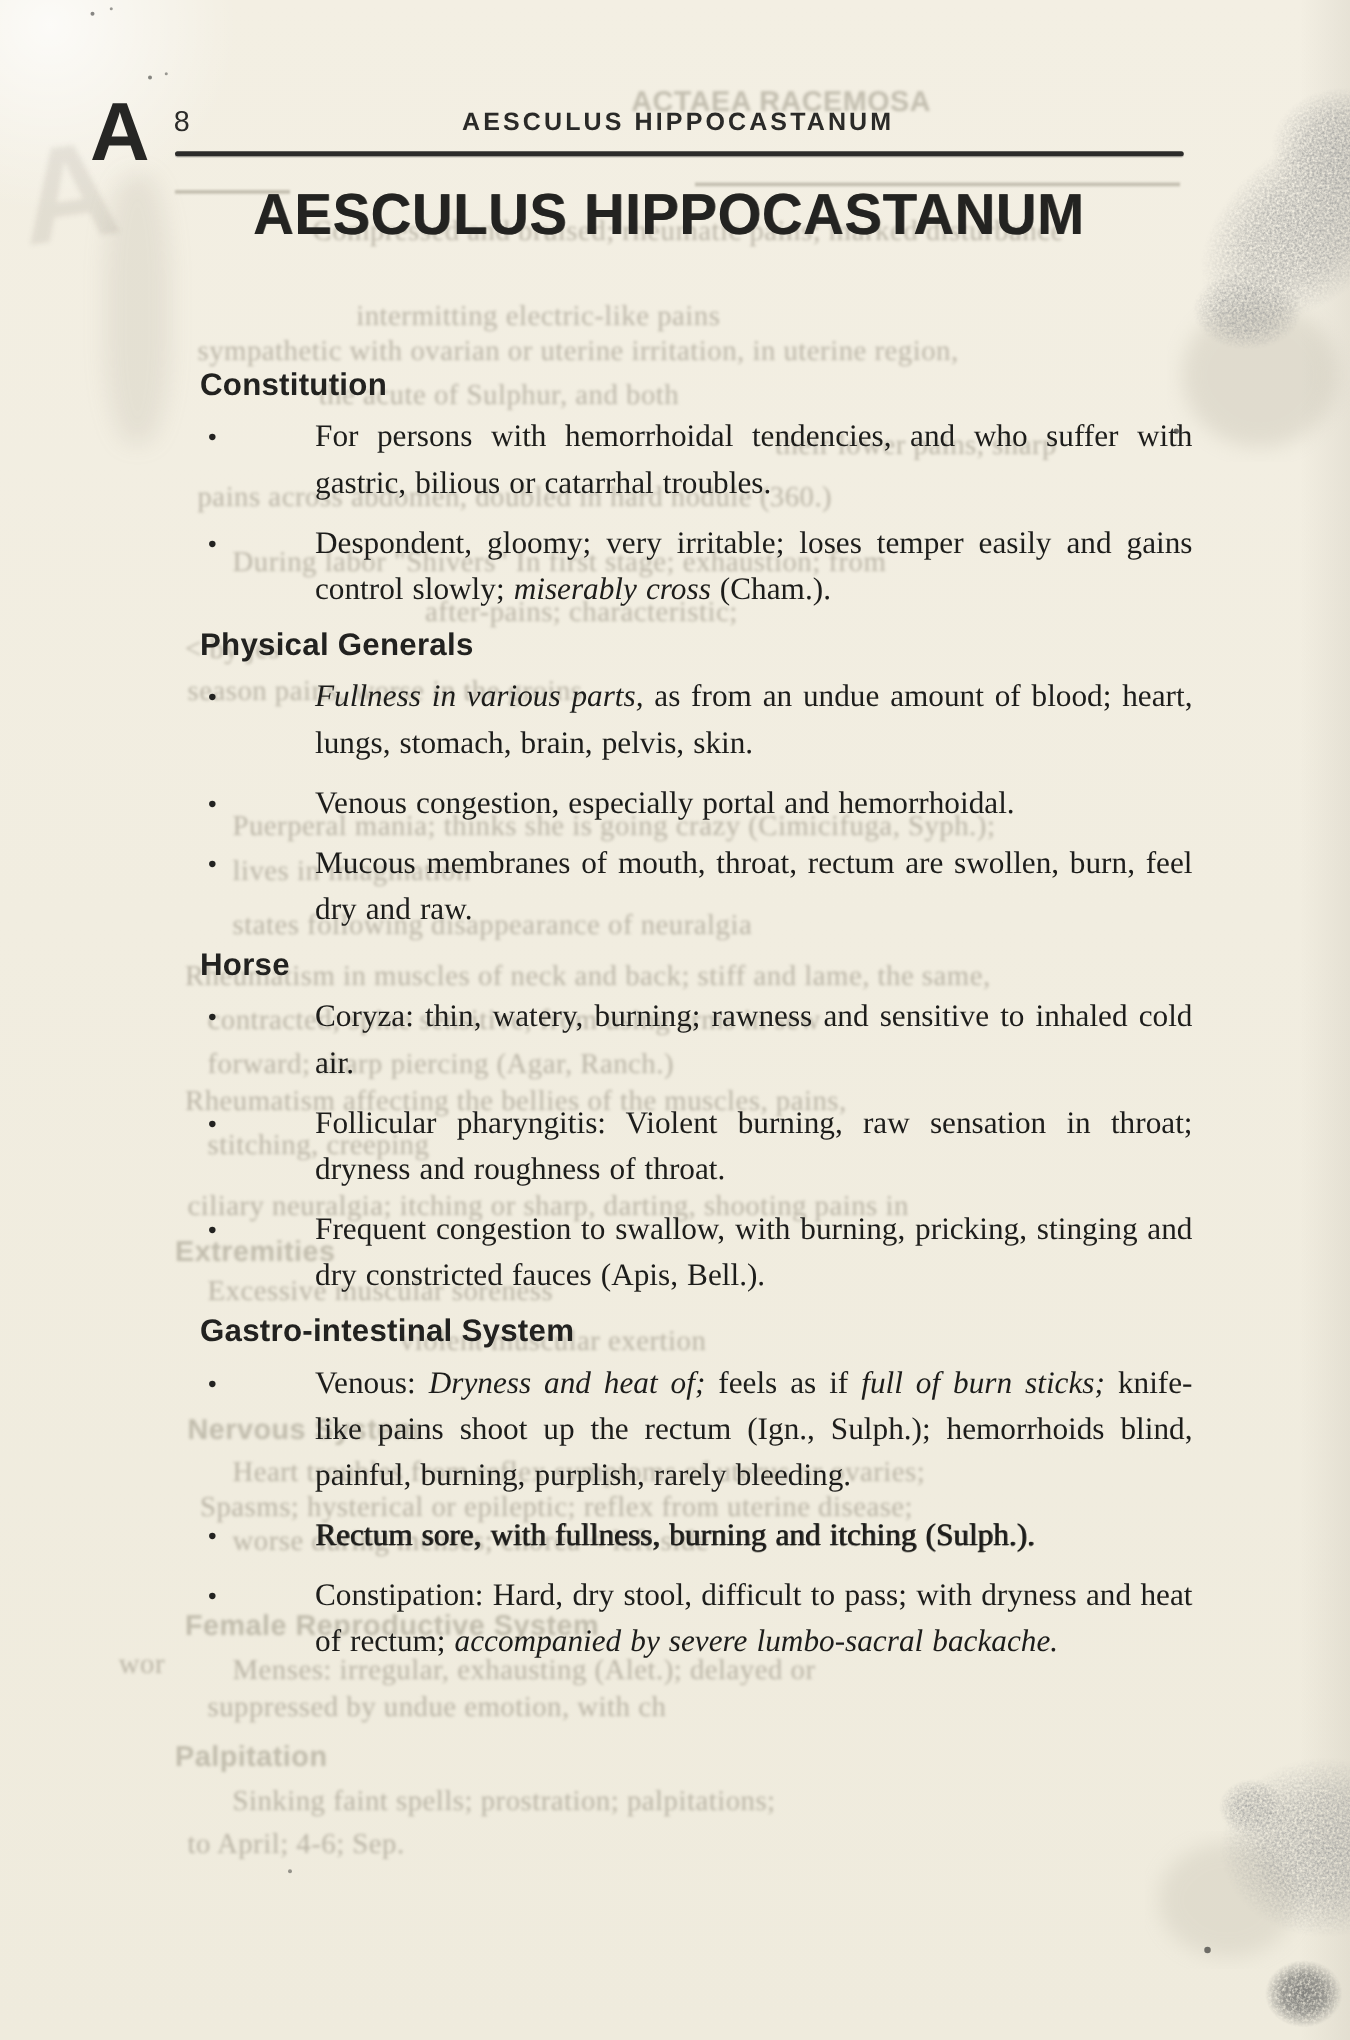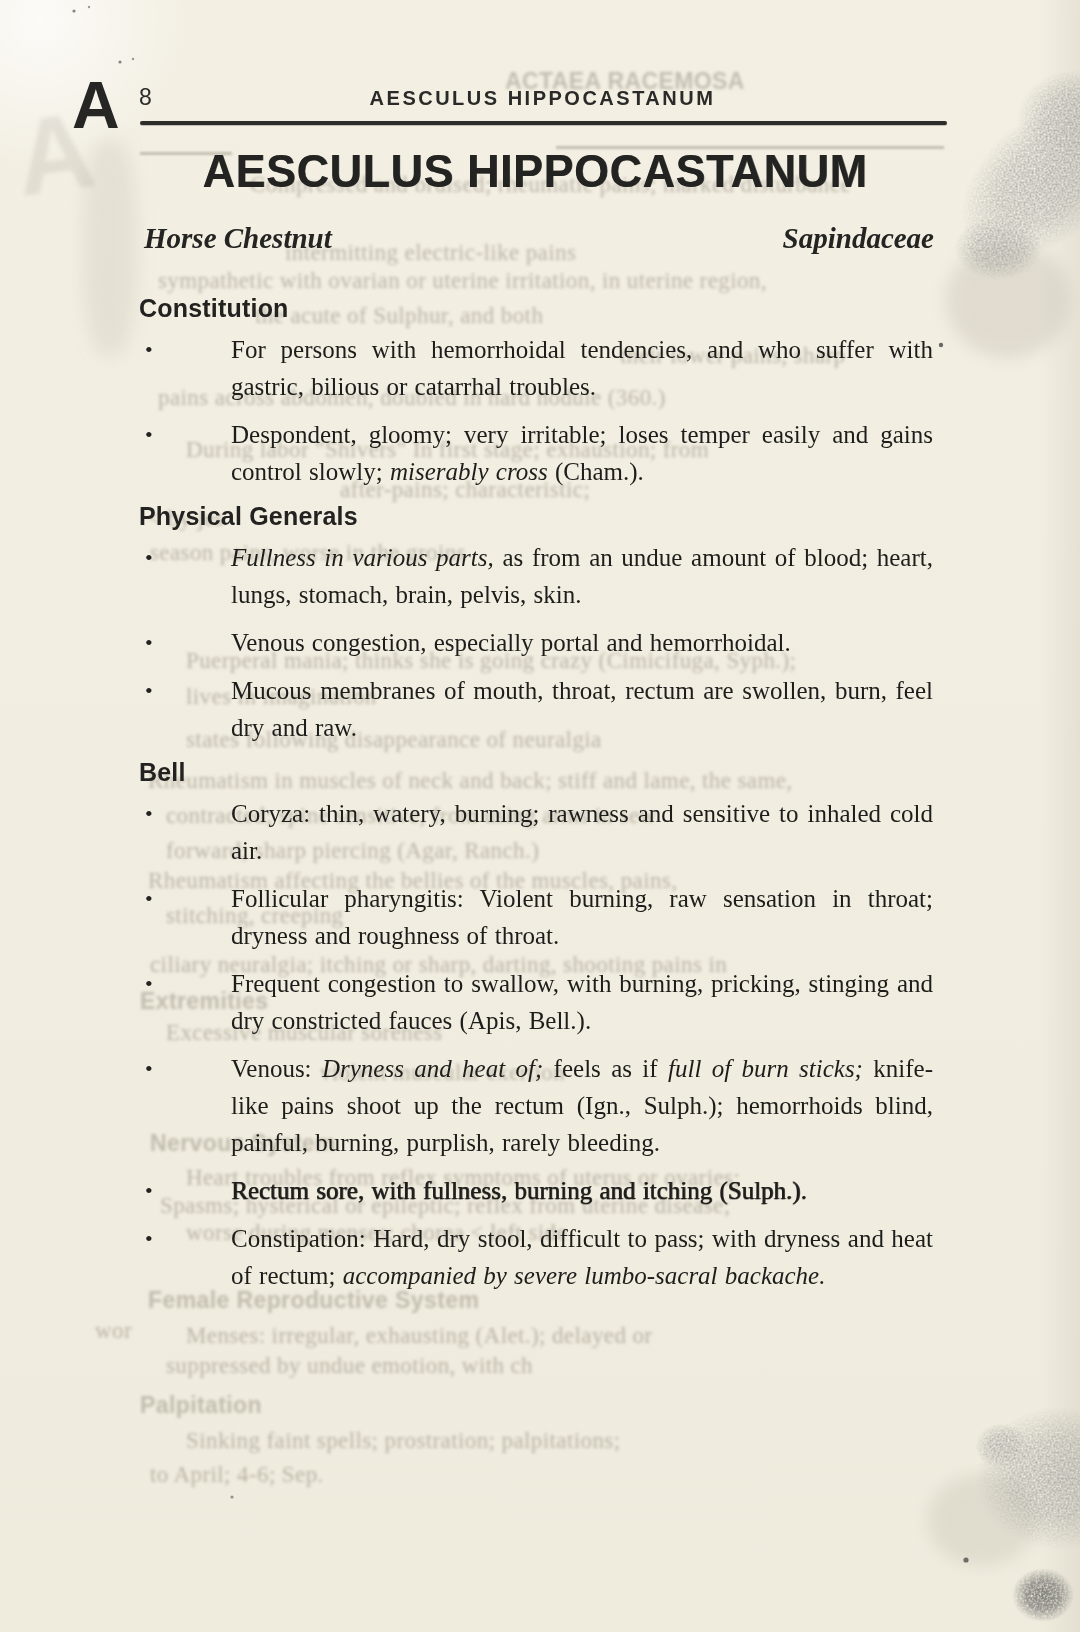--- a/index.html
+++ b/index.html
@@ -51,21 +51,21 @@
     letter-spacing:0.5px;color:#232321;
     transform:scaleY(1.03);
     text-shadow:0.6px 0 0 rgba(35,35,33,0.7);
   }
   .subtitle-row{
     position:absolute;left:144px;right:146px;top:222px;
     display:flex;justify-content:space-between;align-items:baseline;
     font-style:italic;font-weight:700;font-size:29px;color:#242422;
   }
   
-  .content{position:absolute;left:139px;top:282px;width:794px;}
+  .content{position:absolute;left:160px;top:282px;width:794px;}
   .sec{margin:0 0 2px 0;}
   .sec-heading{
     margin:12px 0 9px 0;
     font-family:"Liberation Sans",sans-serif;font-weight:bold;font-size:25px;line-height:28px;
     color:#222220;letter-spacing:0.2px;
   }
   .item{display:flex;margin:0 0 11px 0;}
   .bullet{flex:0 0 52px;font-size:22px;line-height:37px;color:#232321;padding-left:6px;box-sizing:border-box;}
   .item-text{
     flex:1;font-size:25px;line-height:37px;text-align:justify;color:#1d1d1b;
@@ -137,24 +137,20 @@
   <div class="tab-ghost">A</div>
   <div class="left-streak"></div>
 
   <div class="tab-letter">A</div>
   <div class="page-number">8</div>
   <div class="running-header">AESCULUS HIPPOCASTANUM</div>
   <div class="header-rule"></div>
 
   <h1 class="page-title">AESCULUS HIPPOCASTANUM</h1>
 
-  <div class="subtitle-row">
-    <span class="common-name">Horse Chestnut</span>
-    <span class="family-name">Sapindaceae</span>
-  </div>
 
   <main class="content">
       <section class="sec">
     <h2 class="sec-heading">Constitution</h2>
     <div class="sec-items">
           <div class="item">
     <span class="bullet">•</span>
     <div class="item-text"><span>For persons with hemorrhoidal tendencies, and who suffer with gastric, bilious or catarrhal troubles.</span></div>
   </div>
         </div>
@@ -178,41 +174,42 @@
     <span class="bullet">•</span>
     <div class="item-text"><span>Venous congestion, especially portal and hemorrhoidal.</span></div>
   </div>
           <div class="item">
     <span class="bullet">•</span>
     <div class="item-text"><span>Mucous membranes of mouth, throat, rectum are swollen, burn, feel dry and raw.</span></div>
   </div>
         </div>
   </section>
       <section class="sec">
-    <h2 class="sec-heading">Bell</h2>
+    <h2 class="sec-heading">Horse</h2>
     <div class="sec-items">
           <div class="item">
     <span class="bullet">•</span>
     <div class="item-text"><span>Coryza: thin, watery, burning; rawness and sensitive to inhaled cold air.</span></div>
   </div>
         </div>
   </section>
       <section class="sec">
     <div class="sec-items">
           <div class="item">
     <span class="bullet">•</span>
     <div class="item-text"><span>Follicular pharyngitis: Violent burning, raw sensation in throat; dryness and roughness of throat.</span></div>
   </div>
           <div class="item">
     <span class="bullet">•</span>
     <div class="item-text"><span>Frequent congestion to swallow, with burning, pricking, stinging and dry constricted fauces (Apis, Bell.).</span></div>
   </div>
         </div>
   </section>
       <section class="sec">
+    <h2 class="sec-heading">Gastro-intestinal System</h2>
     <div class="sec-items">
           <div class="item">
     <span class="bullet">•</span>
     <div class="item-text"><span>Venous: </span><em>Dryness and heat of;</em><span> feels as if </span><em>full of burn sticks;</em><span> knife-like pains shoot up the rectum (Ign., Sulph.); hemorrhoids blind, painful, burning, purplish, rarely bleeding.</span></div>
   </div>
           <div class="item">
     <span class="bullet">•</span>
     <div class="item-text"><span class="dbl">Rectum sore, with fullness, burning and itching (Sulph.).</span></div>
   </div>
           <div class="item">

